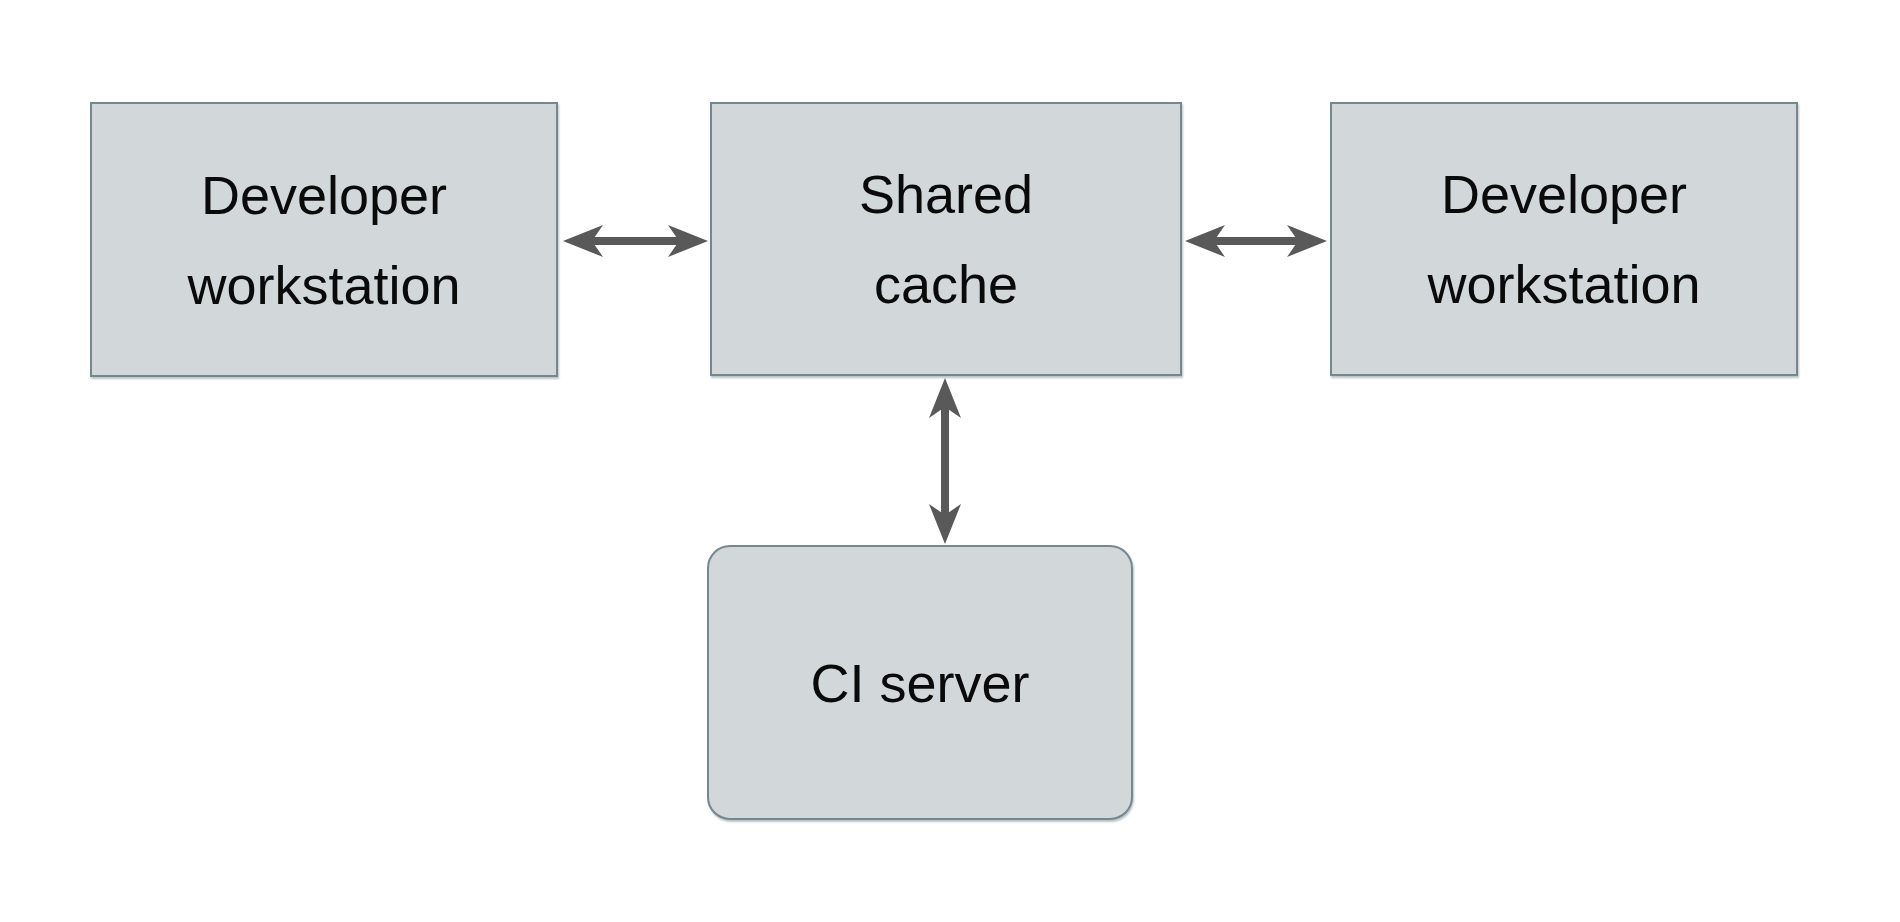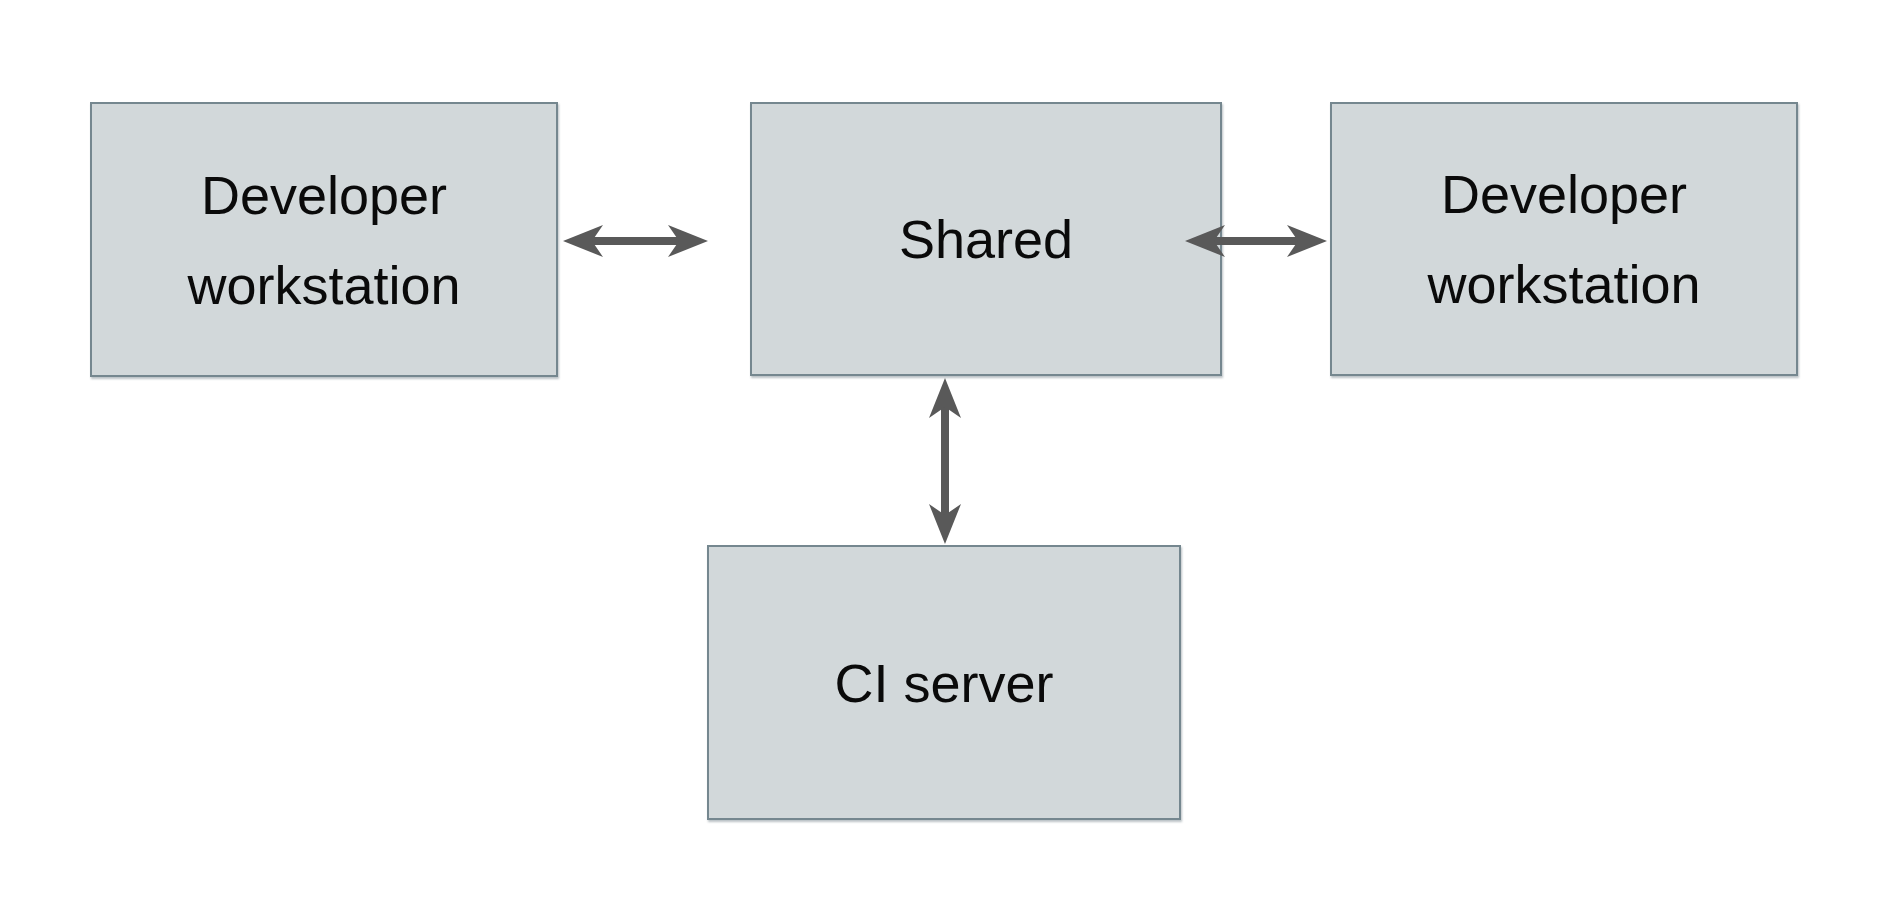--- a/index.html
+++ b/index.html
@@ -36,23 +36,23 @@
   }
   .node .line {
     font-size: 54px;
     line-height: 90px;
     font-weight: 400;
     color: var(--color-text);
     letter-spacing: 0px;
     white-space: nowrap;
   }
   #node-dev-left   { left: 90px;   top: 102px; width: 468px; height: 275px; }
-  #node-cache      { left: 710px;  top: 102px; width: 472px; height: 274px; margin-left: 40px; }
+  #node-cache      { left: 710px;  top: 102px; width: 472px; height: 274px; }
   #node-dev-right  { left: 1330px; top: 102px; width: 468px; height: 274px; }
-  #node-ci         { left: 707px;  top: 545px; width: 474px; height: 275px; }
+  #node-ci         { left: 707px;  top: 545px; width: 426px; height: 275px; border-radius: 23px; }
   .edges-overlay {
     position: absolute;
     left: 0; top: 0;
     width: 1900px;
     height: 922px;
     pointer-events: none;
   }
   .edge { color: var(--color-arrow); }
   .edge .shaft { stroke: currentColor; stroke-width: 8; }
   .edge .head  { fill: currentColor; stroke: none; }
@@ -62,20 +62,21 @@
 
 <div class="canvas">
 
   <div class="node" id="node-dev-left">
     <div class="line">Developer</div>
     <div class="line">workstation</div>
   </div>
 
   <div class="node" id="node-cache">
     <div class="line">Shared</div>
+    <div class="line">cache</div>
   </div>
 
   <div class="node" id="node-dev-right">
     <div class="line">Developer</div>
     <div class="line">workstation</div>
   </div>
 
   <div class="node" id="node-ci">
     <div class="line">CI server</div>
   </div>

